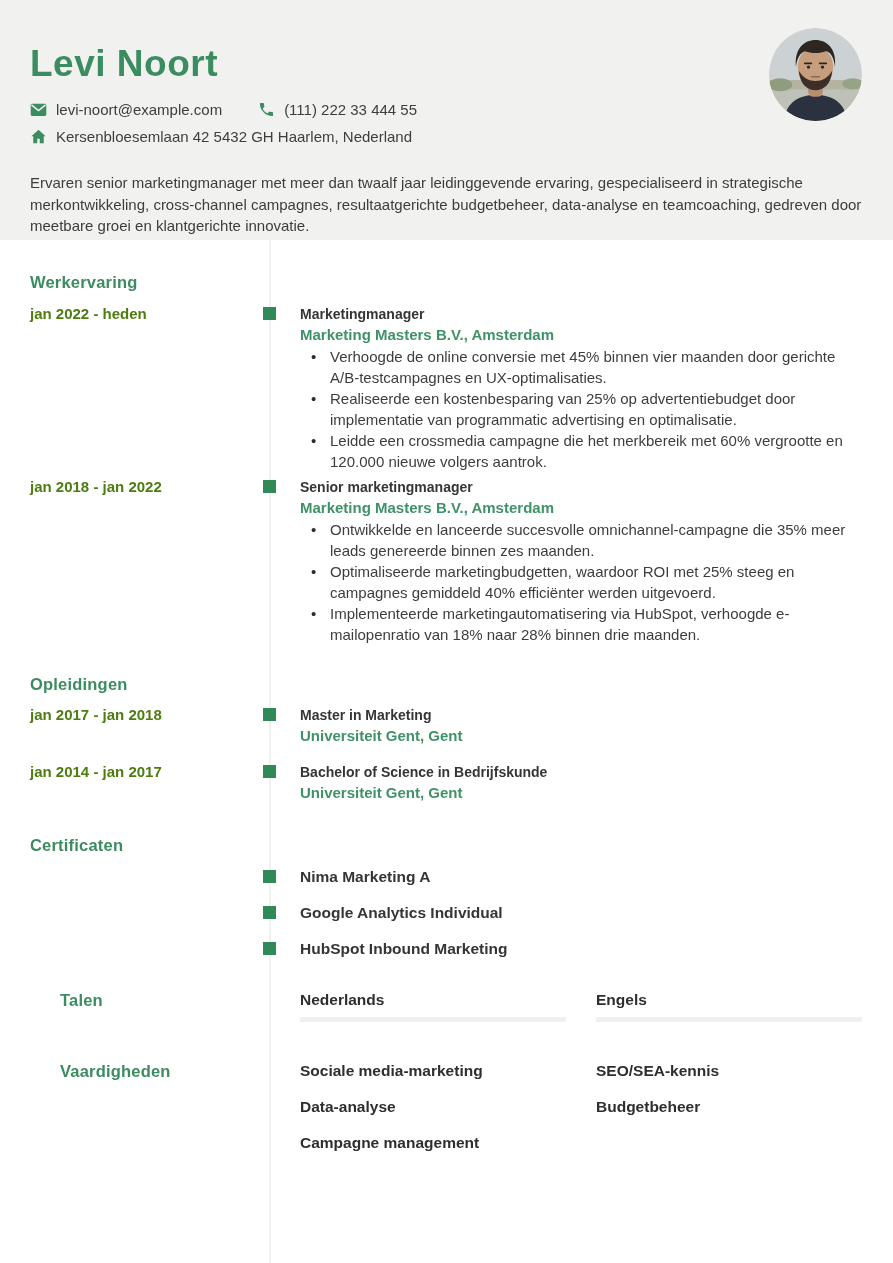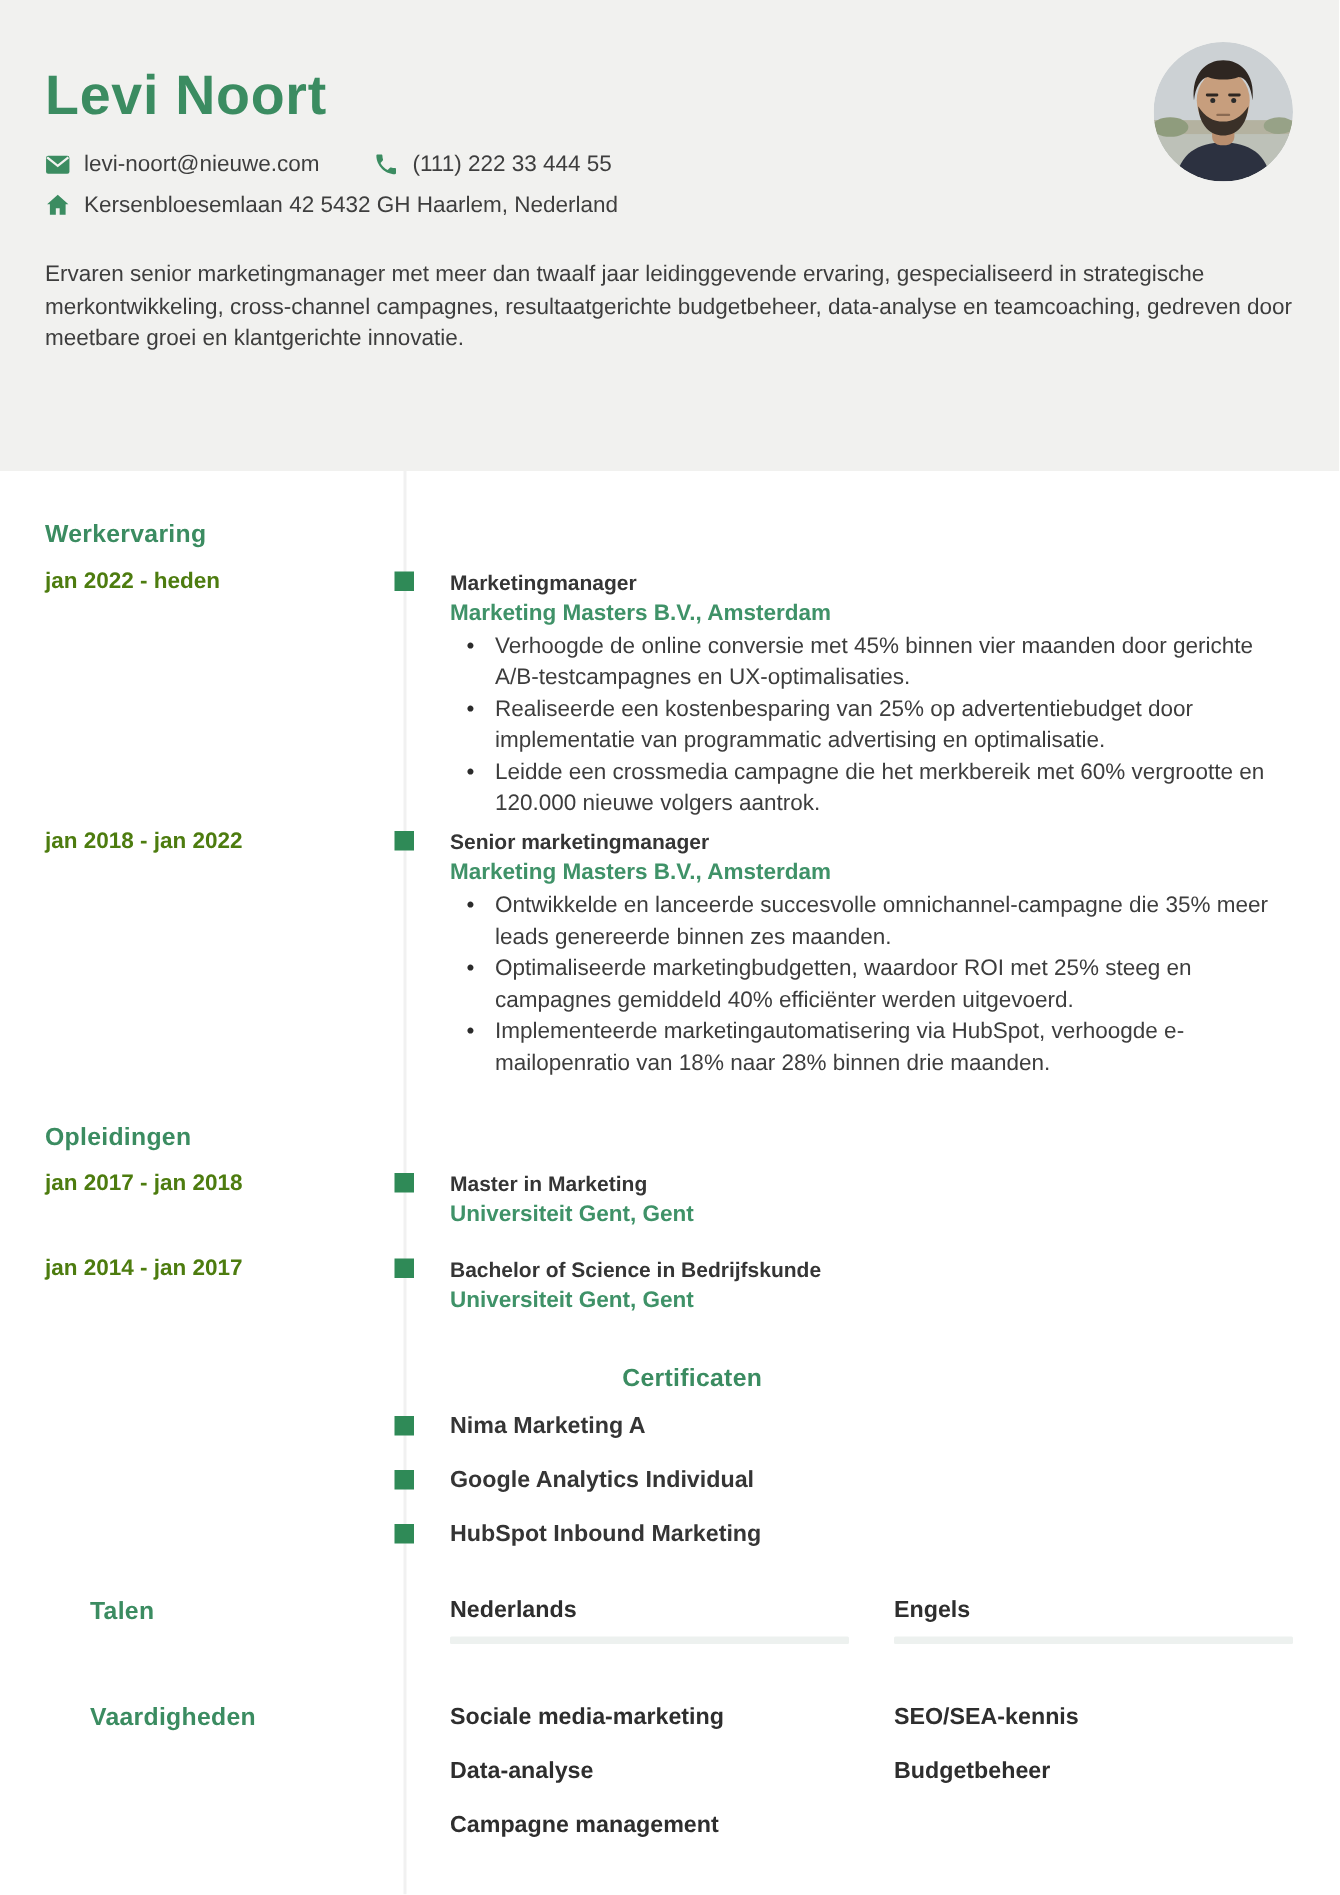--- a/index.html
+++ b/index.html
@@ -1,38 +1,38 @@
 <!DOCTYPE html>
 <html><head>
 <meta charset="utf-8">
 <style>
   * { margin:0; padding:0; box-sizing:border-box; }
   html,body { background:#ffffff; }
   body { font-family:"Liberation Sans", sans-serif; color:#3d3d3d; }
   .page { position:relative; width:893px; height:1263px; background:#ffffff; overflow:hidden; }
 
   
-  .header { position:relative; width:100%; height:314px; background:#f1f1ef; padding:44px 30px 0 30px; }
+  .header { position:relative; width:100%; height:240px; background:#f1f1ef; padding:44px 30px 0 30px; }
   .name { font-size:37px; font-weight:700; color:#3b8c61; letter-spacing:0.5px; line-height:40px; }
   .contact-row { display:flex; align-items:center; margin-top:17px; font-size:15px; color:#3e3e3e; }
   .contact-row.second { margin-top:10px; }
   .contact-item { display:flex; align-items:center; }
   .contact-item + .contact-item { margin-left:36px; }
   .cicon { width:17px; height:17px; margin-right:9px; flex:0 0 auto; }
   .summary { margin-top:27px; max-width:832px; font-size:15px; line-height:21.5px; color:#3d3d3d; }
   .avatar { position:absolute; top:28px; right:31px; width:93px; height:93px; border-radius:50%; overflow:hidden; }
 
   
   .main { position:relative; width:100%; height:1160px; }
   .timeline-line { position:absolute; left:269px; top:0; bottom:0; width:2px; background:#f1f1f1; }
 
   .sec-heading { font-size:16.5px; font-weight:700; color:#3b8c61; letter-spacing:0.2px; margin-left:30px; }
   .h-werk { padding-top:33px; }
   .h-ople { margin-top:30px; }
-  .h-cert { margin-top:33px;text-align:center; }
+  .h-cert { margin-top:33px; }
 
   .entry { position:relative; padding-left:300px; padding-right:28px; }
   .entry .date { position:absolute; left:30px; top:1px; font-size:15px; font-weight:700; color:#4d7c0f; }
   .marker { position:absolute; left:263px; top:3px; width:13px; height:13px; background:#2f8a57; }
   .role { font-size:14px; font-weight:700; color:#353535; line-height:20px; }
   .org { font-size:15px; font-weight:700; color:#3f9268; line-height:20px; margin-top:1px; }
   .bullets { list-style:none; margin-top:1px; }
   .bullets li { position:relative; padding-left:30px; font-size:15px; line-height:21px; color:#3d3d3d; }
   .bullets li::before { content:"•"; position:absolute; left:11px; top:0; color:#2b2b2b; font-size:15px; }
 
@@ -64,21 +64,21 @@
 
   <header class="header">
     <div class="name">Levi Noort</div>
 
     <div class="contact-row">
       <div class="contact-item">
         <svg class="cicon" viewBox="0 0 24 24">
           <rect x="1" y="4" width="22" height="17" rx="2" fill="#3b8c61"></rect>
           <path d="M2 5.5l10 8 10-8" fill="none" stroke="#f1f1ef" stroke-width="2.2"></path>
         </svg>
-        <span>levi-noort@nieuwe.com</span>
+        <span>levi-noort@example.com</span>
       </div>
       <div class="contact-item">
         <svg class="cicon" viewBox="0 0 24 24">
           <path fill="#3b8c61" d="M6.6 10.8c1.5 2.9 3.8 5.2 6.7 6.7l2.2-2.2c.3-.3.7-.4 1.1-.25 1.1.37 2.3.57 3.6.57.6 0 1 .45 1 1V20.3c0 .55-.45 1-1 1C10.9 21.3 2.7 13.1 2.7 3.9c0-.55.45-1 1-1h3.7c.55 0 1 .45 1 1 0 1.25.2 2.45.57 3.6.12.35.04.75-.25 1.05l-2.12 2.25z"></path>
         </svg>
         <span>(111) 222 33 444 55</span>
       </div>
     </div>
 
     <div class="contact-row second">

